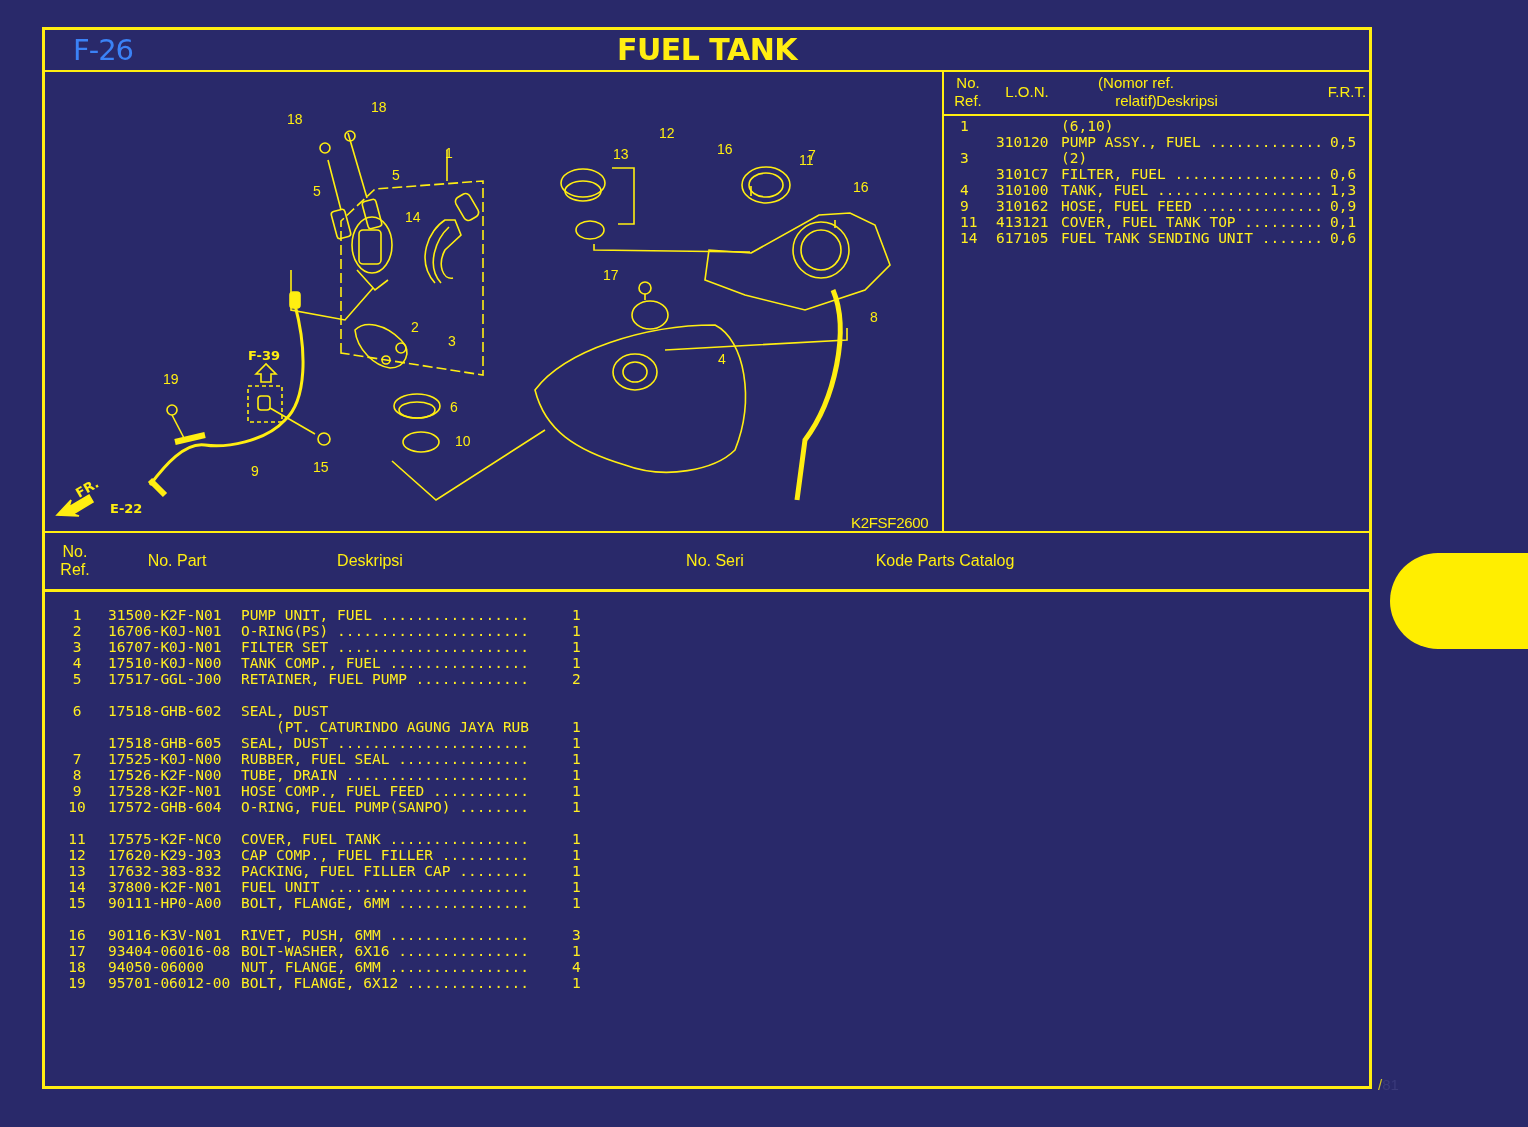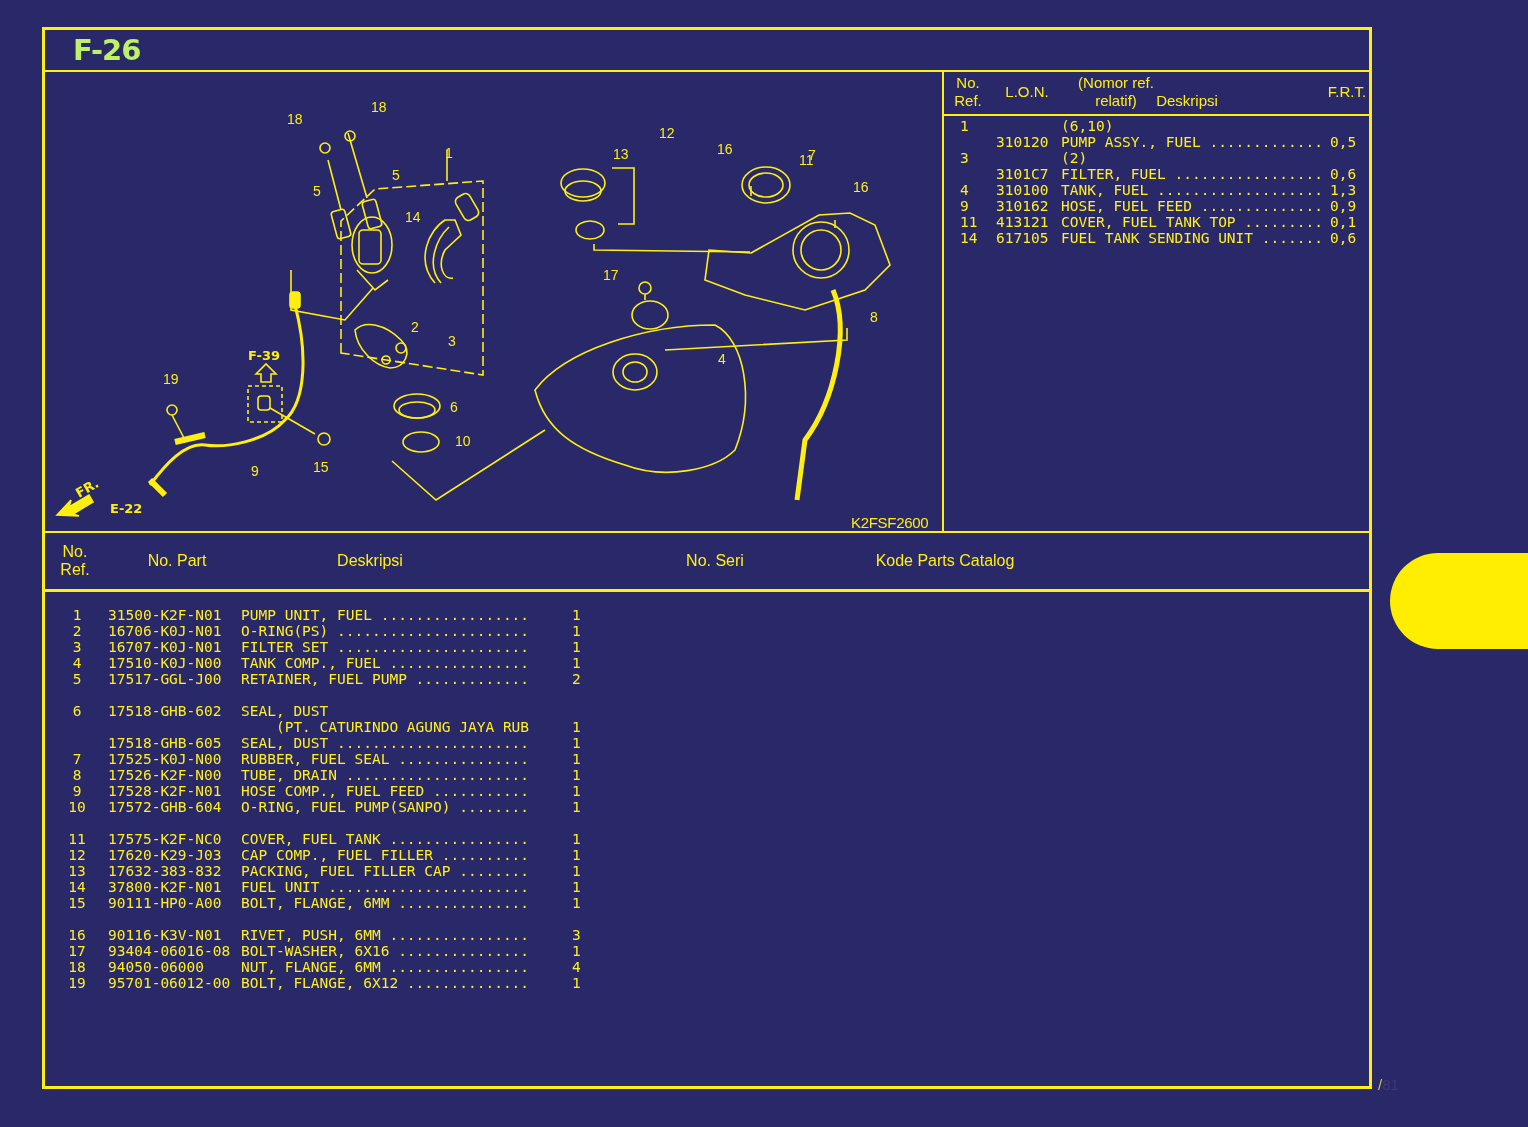--- a/index.html
+++ b/index.html
@@ -9,21 +9,21 @@
   }
   .frame {
     position:absolute; left:42px; top:27px; width:1330px; height:1062px;
     border:3px solid #ffee11; box-sizing:border-box;
   }
   .title-bar {
     position:absolute; left:0; top:0; right:0; height:40px;
     border-bottom:2px solid #ffee11;
   }
   .section-code {
-    position:absolute; left:28px; top:3px; font-size:29px; font-weight:bold; color:#bef264;
+    position:absolute; left:28px; top:3px; font-size:29px; font-weight:normal; color:#3b82f6;
     font-family:"DejaVu Sans", sans-serif; letter-spacing:-1px;
   }
   .page-title {
     position:absolute; left:0; right:0; top:2px; text-align:center;
     font-size:30px; font-weight:bold; color:#ffee11; font-family:"DejaVu Sans", sans-serif;
     letter-spacing:-0.5px;
   }
   .diagram {
     position:absolute; left:0; top:40px; width:897px; height:461px;
     border-right:2px solid #ffee11;
@@ -68,20 +68,21 @@
   .lbl { font-family:"Liberation Sans", sans-serif; font-size:14px; fill:#ffee11; }
   .lblb { font-family:"DejaVu Sans", sans-serif; font-size:13px; font-weight:bold; fill:#ffee11; }
 </style>
 </head>
 <body>
 
 <div class="frame">
 
   <div class="title-bar">
     <div class="section-code">F-26</div>
+    <div class="page-title">FUEL TANK</div>
   </div>
 
   <div class="diagram">
     <svg width="897" height="461" viewBox="0 0 897 461">
       <g fill="none" stroke="#ffee11" stroke-width="1.6">
 
         <path d="M296 283 L296 151 L330 119 L438 111 L438 305 Z" stroke-dasharray="10 4"></path>
         <path d="M402 111 L402 80"></path>
 
         <ellipse cx="327" cy="175" rx="20" ry="28"></ellipse>
@@ -181,21 +182,21 @@
     <div class="diag-code">K2FSF2600</div>
   </div>
 
   <div class="frt-panel">
     <div class="frt-head">
       <span style="left:8px;top:4px;width:32px;">
         <span style="position:static">No.</span><br>
         <span style="position:static">Ref.</span>
       </span>
       <span style="left:58px;top:13px;width:50px;">L.O.N.</span>
-      <span style="left:112px;top:4px;width:120px;">(Nomor ref. relatif)</span>
+      <span style="left:132px;top:4px;width:120px;">(Nomor ref. relatif)</span>
       <span style="left:198px;top:22px;width:90px;">Deskripsi</span>
       <span style="left:380px;top:13px;width:46px;">F.R.T.</span>
     </div>
     <div class="frt-rows mono" id="frt-rows">
         <div class="frt-row"><span class="ref">1</span><span class="lon"></span><span class="desc">(6,10)</span><span class="val"></span></div>
         <div class="frt-row"><span class="ref"></span><span class="lon">310120</span><span class="desc">PUMP ASSY., FUEL ..................</span><span class="val">0,5</span></div>
         <div class="frt-row"><span class="ref">3</span><span class="lon"></span><span class="desc">(2)</span><span class="val"></span></div>
         <div class="frt-row"><span class="ref"></span><span class="lon">3101C7</span><span class="desc">FILTER, FUEL ......................</span><span class="val">0,6</span></div>
         <div class="frt-row"><span class="ref">4</span><span class="lon">310100</span><span class="desc">TANK, FUEL ........................</span><span class="val">1,3</span></div>
         <div class="frt-row"><span class="ref">9</span><span class="lon">310162</span><span class="desc">HOSE, FUEL FEED ...................</span><span class="val">0,9</span></div>

